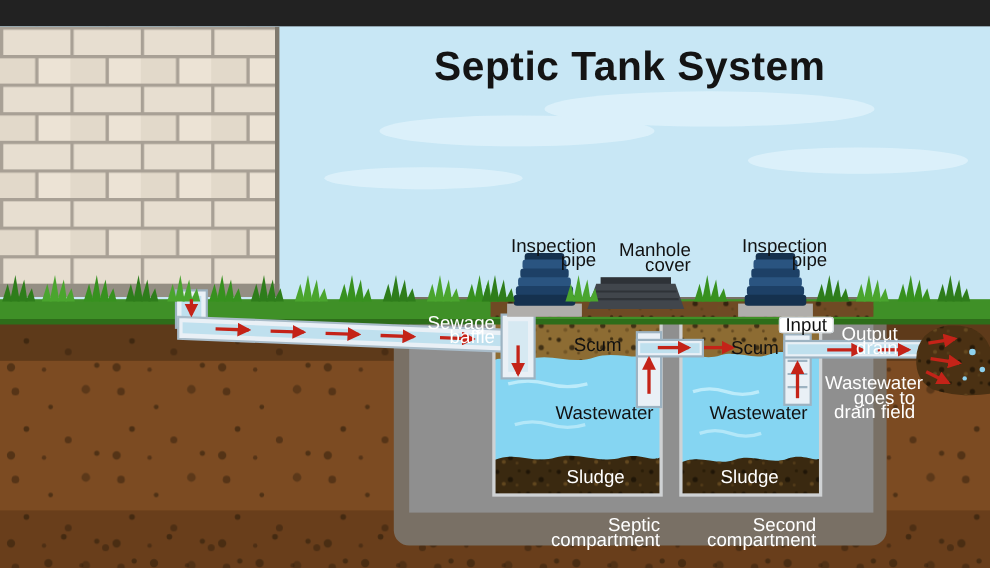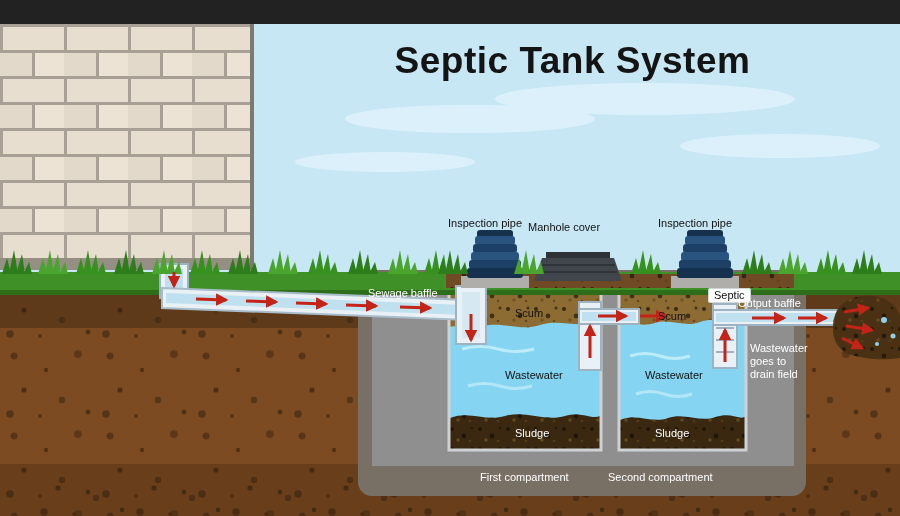--- a/index.html
+++ b/index.html
@@ -2,22 +2,22 @@
 <html><head>
 <meta charset="utf-8">
 <style>
   html,body{margin:0;padding:0;background:#222;}
   #stage{
     position:relative;width:900px;height:516px;overflow:hidden;
     font-family:"Liberation Sans",sans-serif;background:#c8e7f5;margin-top:24px;
   }
   #stage svg{position:absolute;left:0;top:0;}
   .lbl{
-    position:absolute;font-size:11px;line-height:13px;color:#111;
-    text-align:left;white-space:pre-line;pointer-events:none;
+    position:absolute;font-size:17px;line-height:13px;color:#111;
+    text-align:right;white-space:pre-line;pointer-events:none;
   }
   .lbl.white{color:#ffffff;}
   .lbl.chip{
     background:#ffffff;border-radius:3px;padding:1px 6px;color:#111;
     box-shadow:0 0 0 1px #cfd6da inset;
   }
   #title{
     position:absolute;left:255px;right:10px;top:16px;text-align:center;
     font-size:37px;font-weight:bold;color:#141414;letter-spacing:.5px;
   }
@@ -227,21 +227,21 @@
 
   <div class="lbl" style="left:515px;top:283px;width:50px;">Scum</div>
   <div class="lbl" style="left:658px;top:286px;width:50px;">Scum</div>
 
   <div class="lbl" style="left:505px;top:345px;width:70px;">Wastewater</div>
   <div class="lbl" style="left:645px;top:345px;width:70px;">Wastewater</div>
 
   <div class="lbl white" style="left:515px;top:403px;width:50px;">Sludge</div>
   <div class="lbl white" style="left:655px;top:403px;width:50px;">Sludge</div>
 
-  <div class="lbl chip" style="left:708px;top:264px;">Septic</div>
-  <div class="lbl white" style="left:738px;top:273px;width:78px;">Output baffle</div>
+  <div class="lbl chip" style="left:708px;top:264px;">Input</div>
+  <div class="lbl white" style="left:738px;top:273px;width:78px;">Output drain</div>
   <div class="lbl white" style="left:750px;top:318px;width:82px;">Wastewater
 goes to
 drain field</div>
 
-  <div class="lbl white" style="left:480px;top:447px;width:120px;">First compartment</div>
+  <div class="lbl white" style="left:480px;top:447px;width:120px;">Septic compartment</div>
   <div class="lbl white" style="left:608px;top:447px;width:134px;">Second compartment</div>
 </div>
 
 </body></html>

